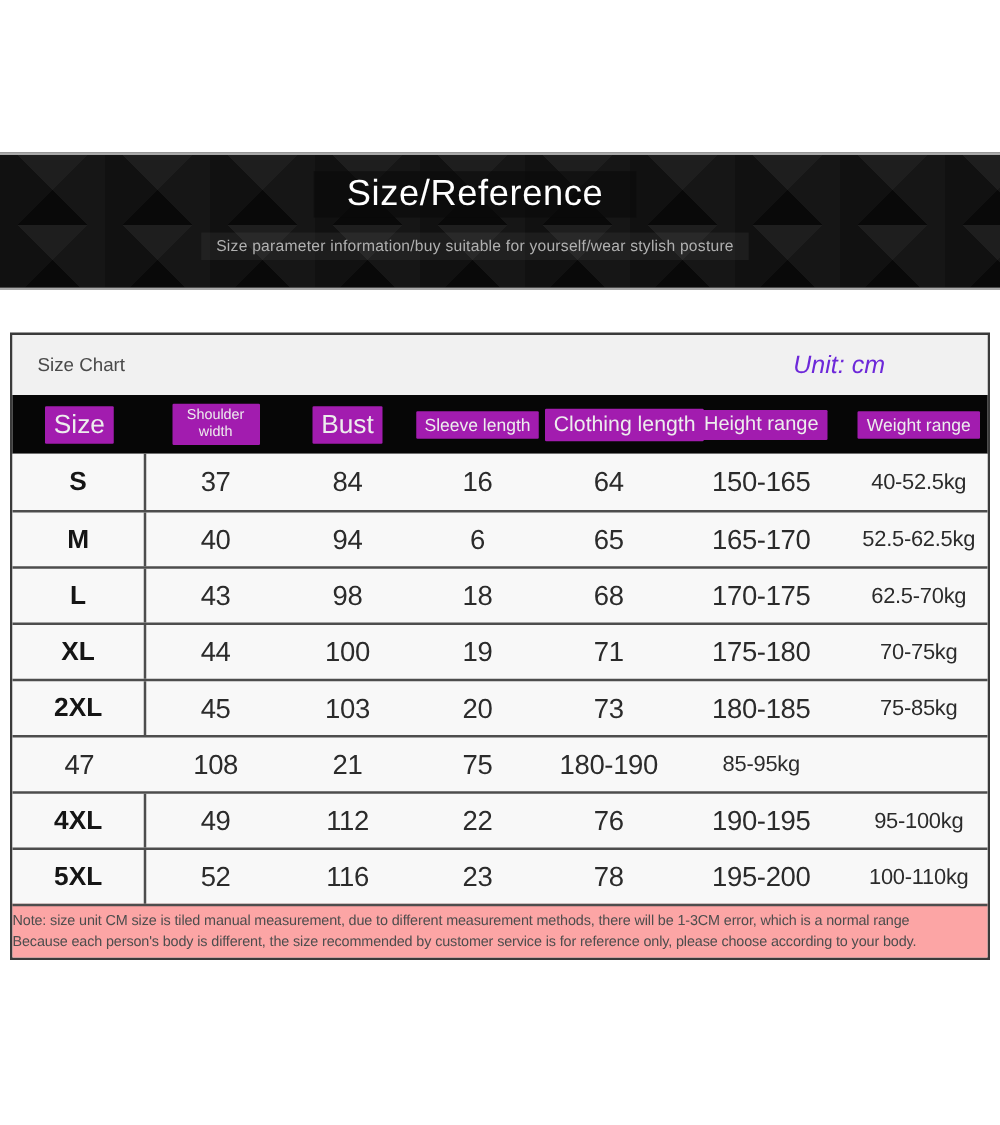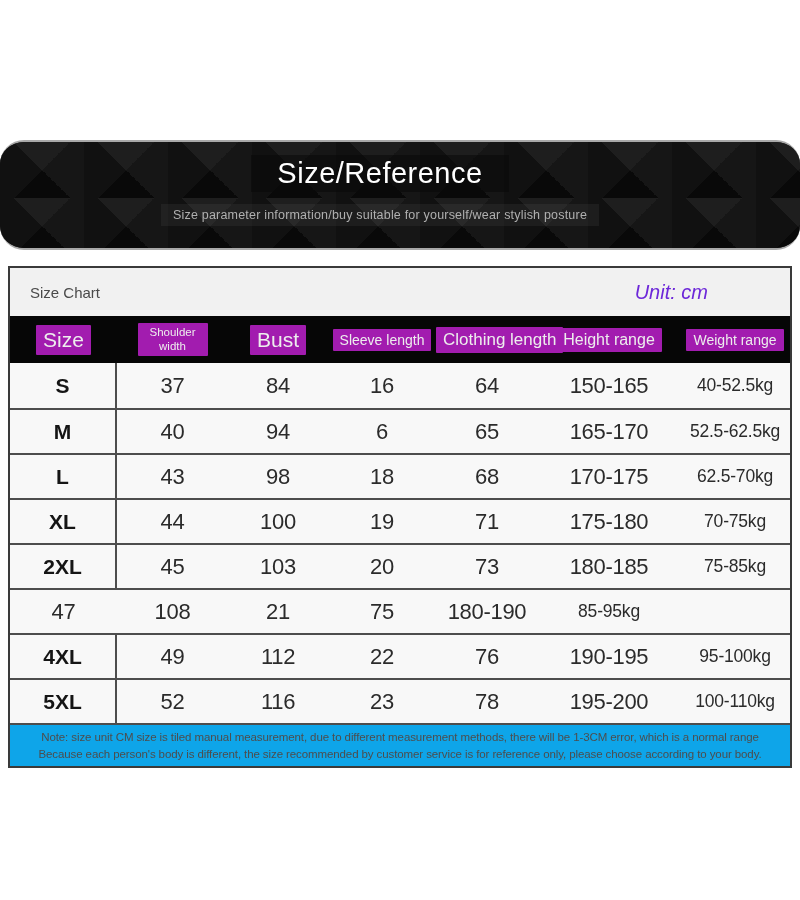--- a/index.html
+++ b/index.html
@@ -2,23 +2,23 @@
 <html><head>
 <meta charset="utf-8">
 <style>
   html,body{margin:0;padding:0;background:#ffffff;}
   .canvas{
     position:relative;width:800px;height:900px;background:#ffffff;overflow:hidden;
     font-family:"Liberation Sans","DejaVu Sans",sans-serif;
   }
   
   .banner{
-    position:absolute;left:0;top:140px;width:800px;height:110px;
+    position:absolute;left:0;top:122px;width:800px;height:110px;
     background-color:#101010;border-top:2px solid #a9a9a9;border-bottom:2px solid #a9a9a9;
-    box-sizing:border-box;overflow:hidden;text-align:center;border-radius:24px;
+    box-sizing:border-box;overflow:hidden;text-align:center;
   }
   .banner::before{
     content:"";position:absolute;inset:0;
     background-image:conic-gradient(from 45deg at 50% 50%,
       #161616 0 90deg,#090909 0 180deg,#111111 0 270deg,#1f1f1f 0 360deg);
     background-size:84px 56px;
     opacity:.95;
   }
   .banner-inner{position:relative;padding-right:40px;}
   .banner-title{
@@ -65,21 +65,21 @@
   .cell{text-align:center;font-size:22px;color:#2b2b2b;letter-spacing:-.3px;}
   .cell-size{
     font-weight:bold;font-size:21px;color:#151515;height:100%;
     display:flex;align-items:center;justify-content:center;
     border-right:2px solid #4d4d4d;box-sizing:border-box;
   }
   .cell-weight{font-size:17.5px;letter-spacing:-.2px;}
   
   .notes{
     height:43px;box-sizing:border-box;border-top:2px solid #4d4d4d;
-    background:#0ea5e9;text-align:center;padding-top:4px;
+    background:#fca5a5;padding-top:4px;
   }
   .note-line{font-size:11.5px;color:#4d4d4d;line-height:17px;letter-spacing:-.1px;}
 </style>
 </head>
 <body>
 
 <div class="canvas">
 
   <div class="banner">
     <div class="banner-inner">

